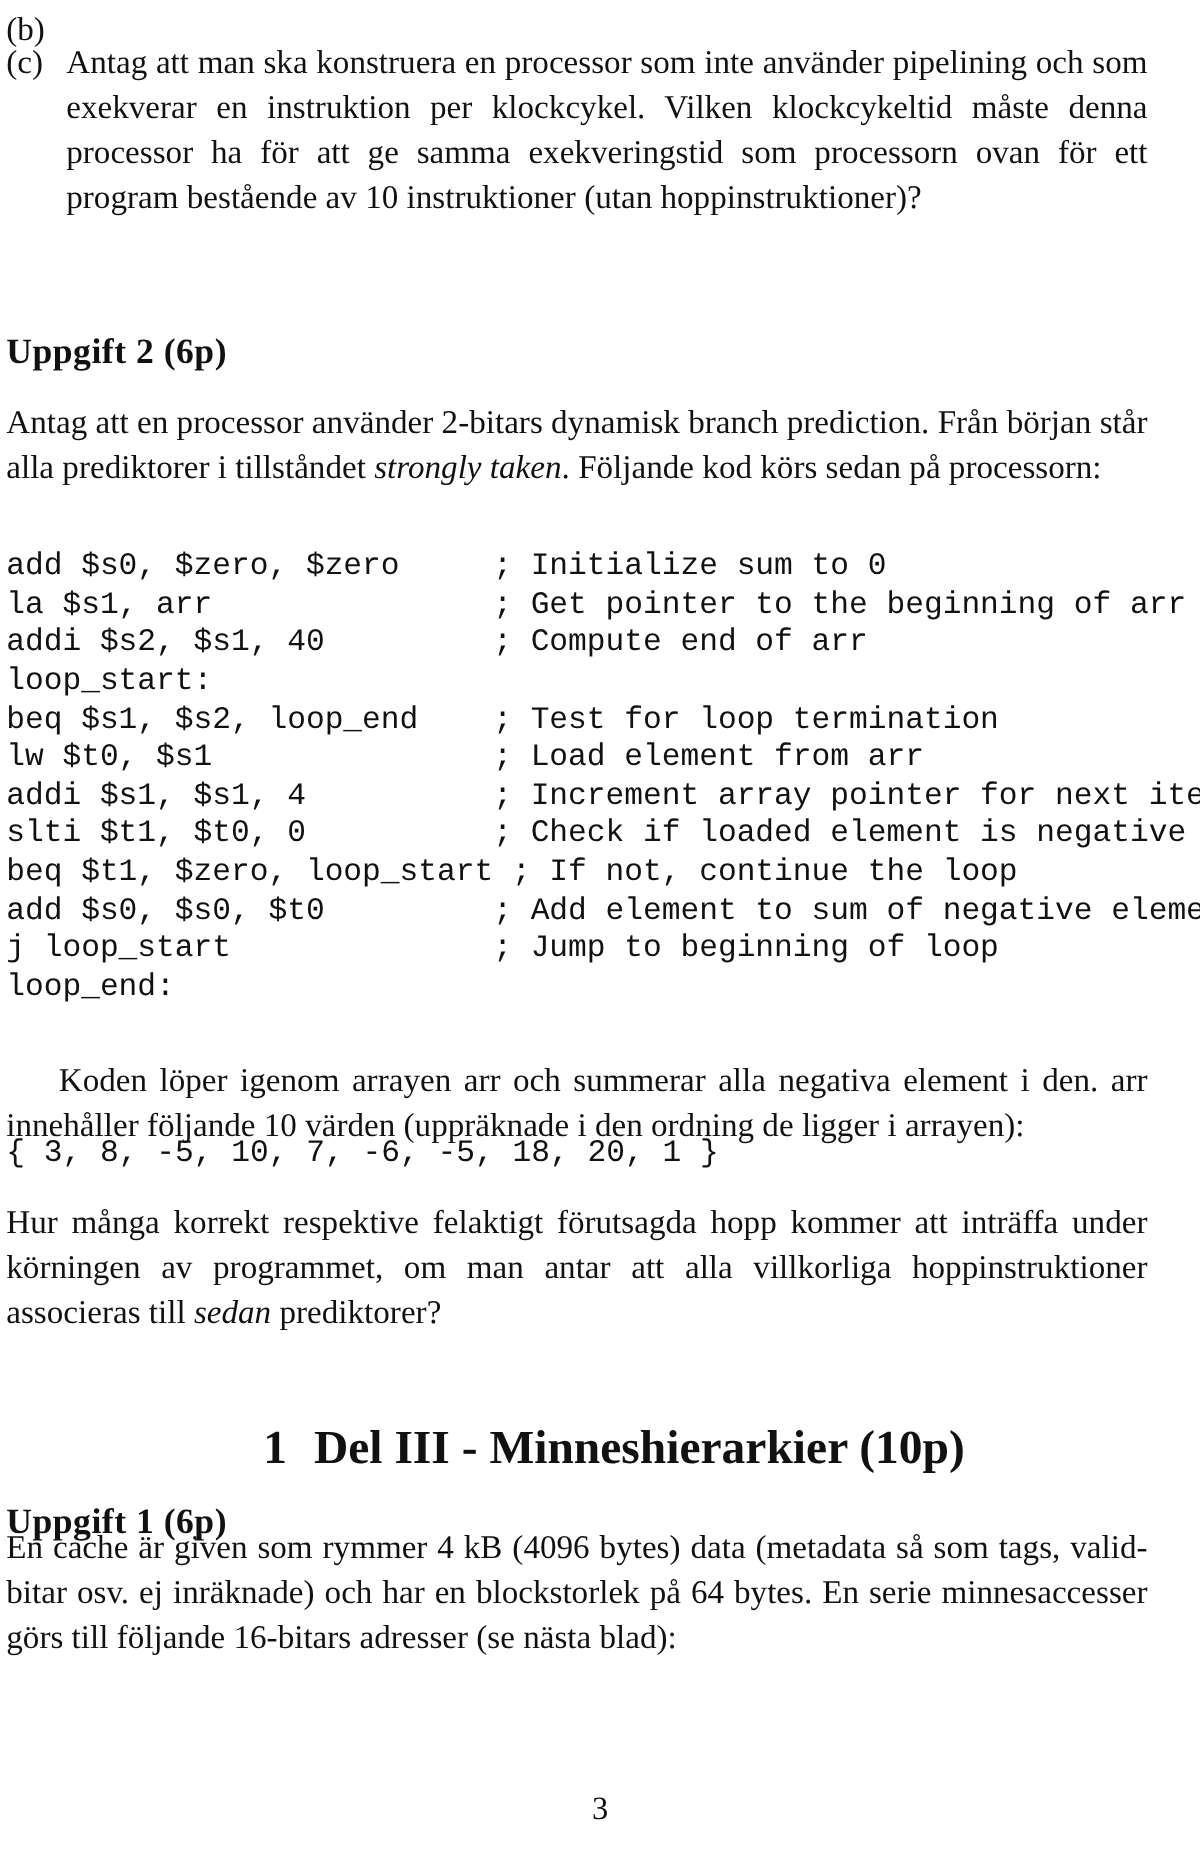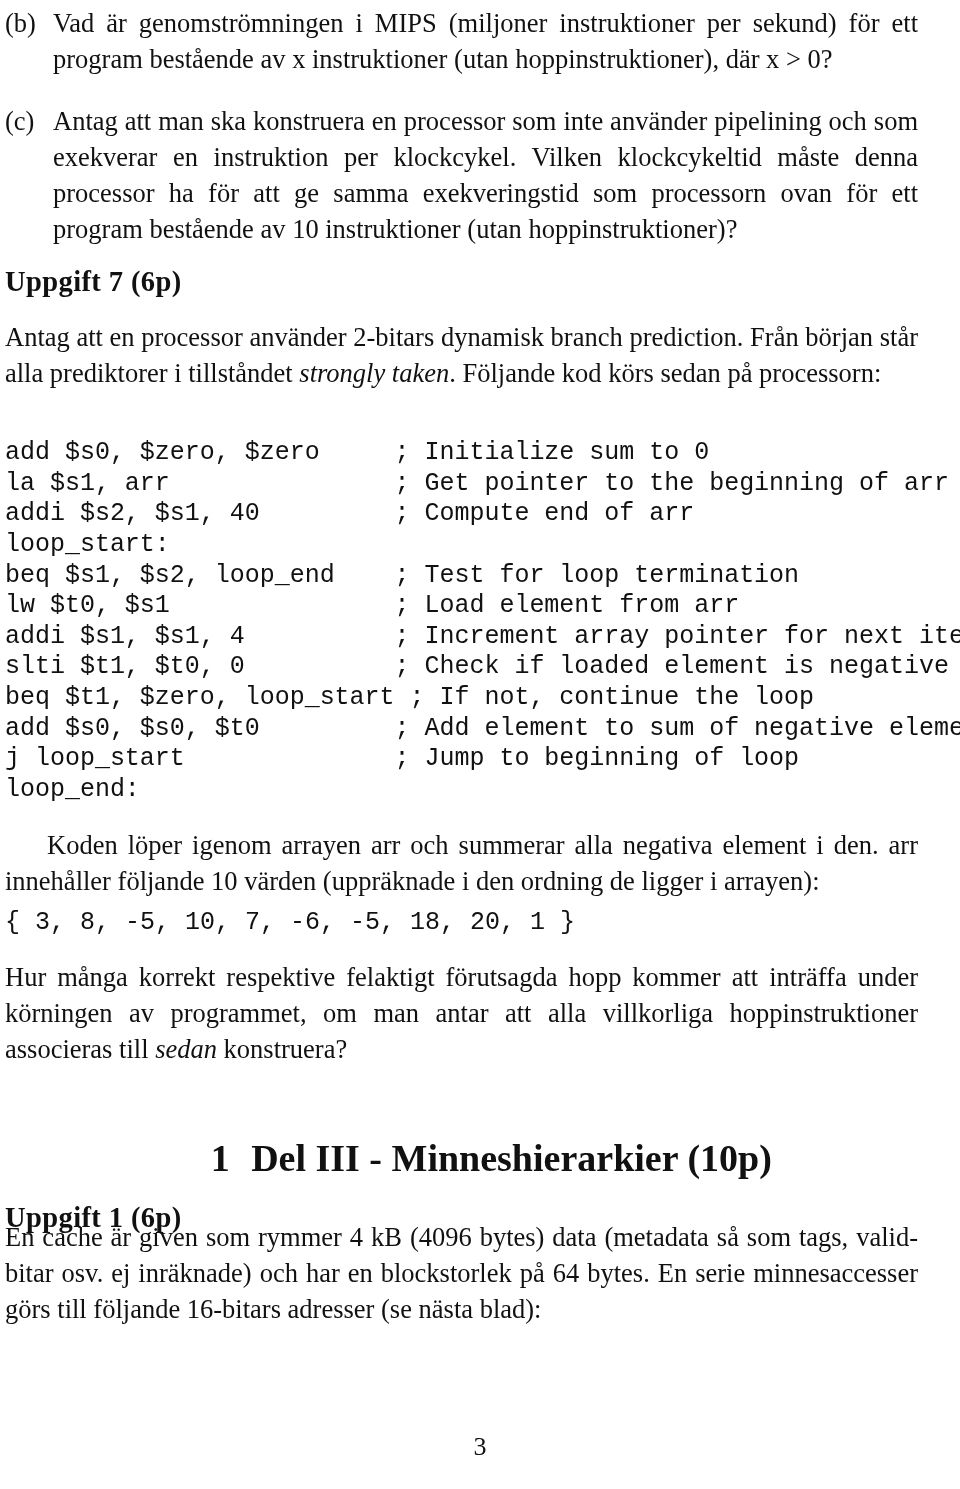--- a/index.html
+++ b/index.html
@@ -106,53 +106,52 @@
   }
 </style>
 </head>
 <body>
 
 <div class="page">
 
   <ul class="enum-list blk" style="top: 6px;">
     <li class="enum-item">
       <span class="enum-marker">(b)</span>
-      <span>Vad är genomströmningen i MIPS (miljoner instruktioner per sekund) för ett program bestående av x instruktioner (utan hoppinstruktioner), där x &gt; 0?</span>
     </li>
     <li class="enum-item">
       <span class="enum-marker">(c)</span>
       <span>Antag att man ska konstruera en processor som inte använder pipelining och som exekverar en instruktion per klockcykel. Vilken klockcykeltid måste denna processor ha för att ge samma exekveringstid som processorn ovan för ett program bestående av 10 instruktioner (utan hoppinstruktioner)?</span>
     </li>
   </ul>
 
-  <div class="blk uppgift-heading" style="top: 266px;">Uppgift 7 (6p)</div>
+  <div class="blk uppgift-heading" style="top: 266px;">Uppgift 2 (6p)</div>
 
   <p class="blk para" style="top: 320px;">
     <span>Antag att en processor använder 2-bitars dynamisk branch prediction. Från början står alla prediktorer i tillståndet </span><em>strongly taken</em><span>. Följande kod körs sedan på processorn:</span>
   </p>
 
   <pre class="blk code-block" style="top: 438px;">add $s0, $zero, $zero     ; Initialize sum to 0
 la $s1, arr               ; Get pointer to the beginning of arr
 addi $s2, $s1, 40         ; Compute end of arr
 loop_start:
 beq $s1, $s2, loop_end    ; Test for loop termination
 lw $t0, $s1               ; Load element from arr
 addi $s1, $s1, 4          ; Increment array pointer for next iteration
 slti $t1, $t0, 0          ; Check if loaded element is negative
 beq $t1, $zero, loop_start ; If not, continue the loop
 add $s0, $s0, $t0         ; Add element to sum of negative elements
 j loop_start              ; Jump to beginning of loop
 loop_end:</pre>
 
-  <p class="blk para indent" style="top: 828px; font-family: Liberation Serif, serif;">Koden löper igenom arrayen arr och summerar alla negativa element i den. arr innehåller följande 10 värden (uppräknade i den ordning de ligger i arrayen):</p>
+  <p class="blk para indent" style="top: 847px; font-family: Liberation Serif, serif;">Koden löper igenom arrayen arr och summerar alla negativa element i den. arr innehåller följande 10 värden (uppräknade i den ordning de ligger i arrayen):</p>
 
   <div class="blk array-line" style="top: 908px;">{ 3, 8, -5, 10, 7, -6, -5, 18, 20, 1 }</div>
 
   <p class="blk para" style="top: 960px;">
-    <span>Hur många korrekt respektive felaktigt förutsagda hopp kommer att inträffa under körningen av programmet, om man antar att alla villkorliga hoppinstruktioner associeras till </span><em>sedan</em><span> konstruera?</span>
+    <span>Hur många korrekt respektive felaktigt förutsagda hopp kommer att inträffa under körningen av programmet, om man antar att alla villkorliga hoppinstruktioner associeras till </span><em>sedan</em><span> prediktorer?</span>
   </p>
 
   <h1 class="blk section-heading" style="top: 1092px; text-align: center;">
     <span class="section-num">1</span><span>Del III - Minneshierarkier (10p)</span>
   </h1>
 
   <div class="blk uppgift-heading" style="top: 1202px;">Uppgift 1 (6p)</div>
 
   <p class="blk para" style="top: 1220px;">En cache är given som rymmer 4 kB (4096 bytes) data (metadata så som tags, valid-bitar osv. ej inräknade) och har en blockstorlek på 64 bytes. En serie minnesaccesser görs till följande 16-bitars adresser (se nästa blad):</p>
 

